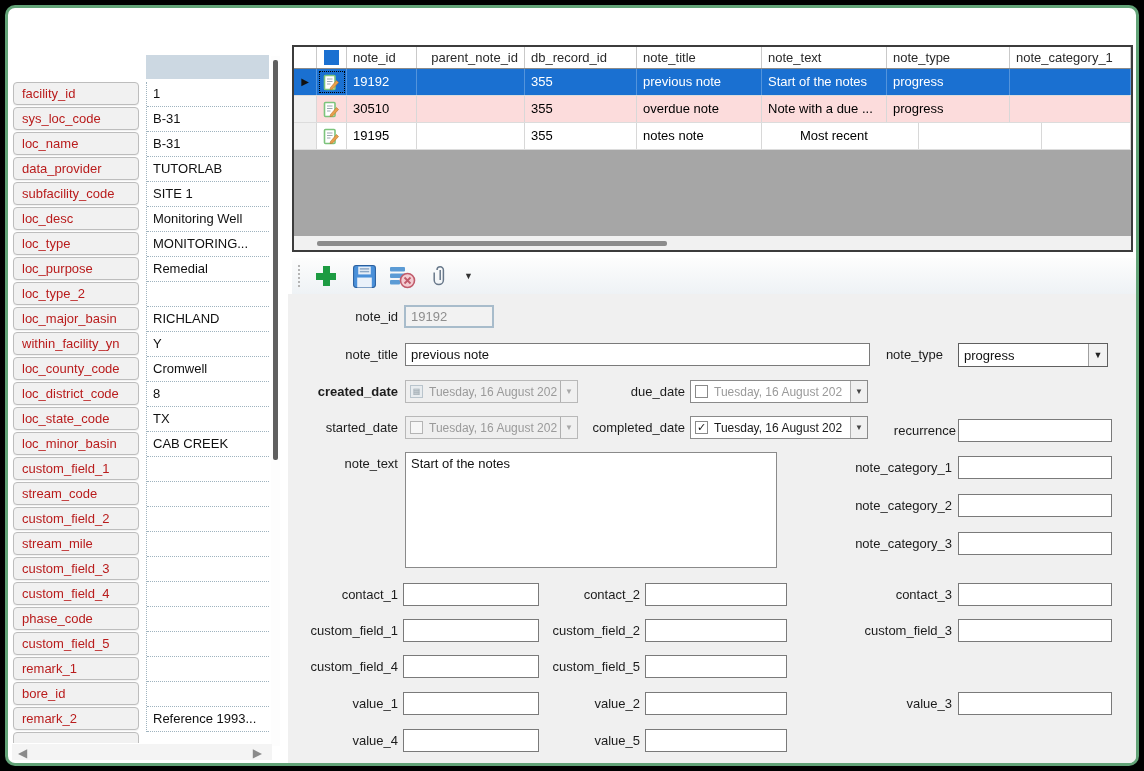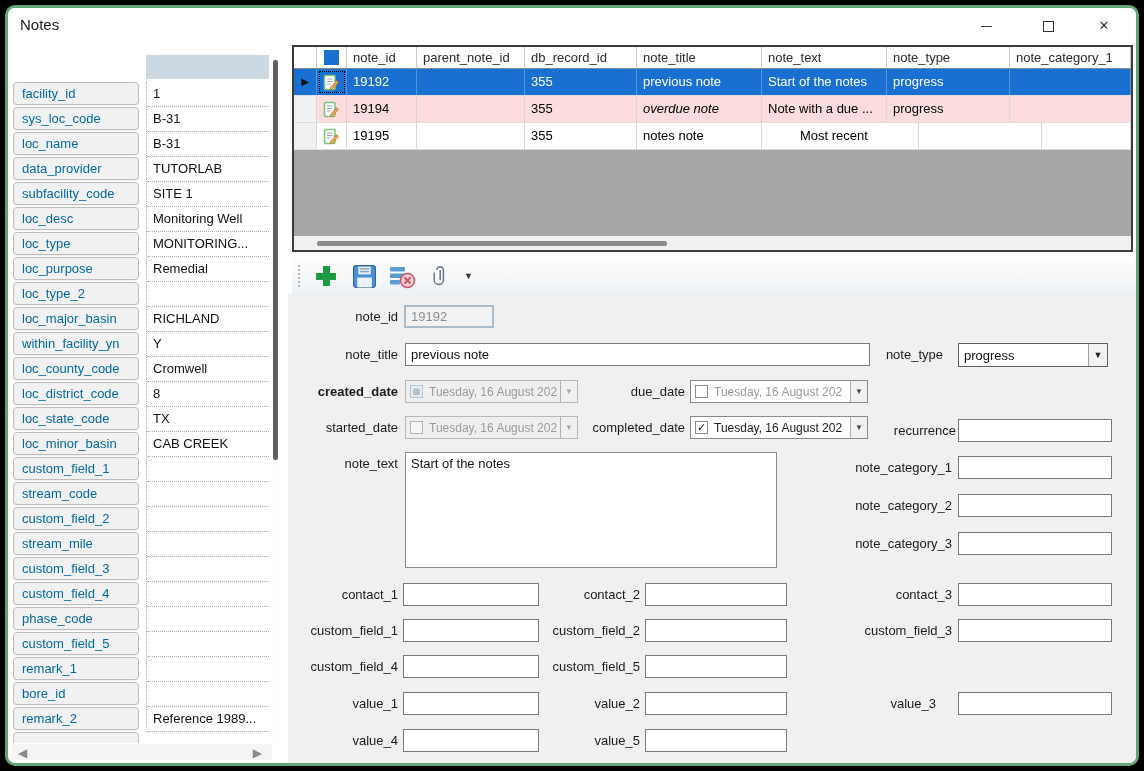--- a/index.html
+++ b/index.html
@@ -15,21 +15,21 @@
             color:#333; font-size:13px; cursor:default; }
   .btn-min { right:128px; } .btn-max { right:66px; } .btn-close { right:10px; }
   .glyph-min { display:inline-block; width:11px; height:0; border-top:1.6px solid #333; vertical-align:middle; }
   .glyph-max { display:inline-block; width:11px; height:11px; border:1.4px solid #333; vertical-align:middle; }
 
   
   .lpanel { position:absolute; left:4px; top:38px; width:276px; height:714px; background:#fff; overflow:hidden; }
   .lp-header { position:absolute; left:134px; top:9px; width:123px; height:24px; background:#ccd8e2; }
   .lp-labels { position:absolute; left:1px; top:36px; width:126px; }
   .lp-label { height:23px; margin-bottom:2px; background:#f1f1f1; border:1px solid #bdbdbd;
-              border-radius:4px; line-height:21px; padding-left:8px; font-size:13px; color:#0369a1;
+              border-radius:4px; line-height:21px; padding-left:8px; font-size:13px; color:#b91c1c;
               white-space:nowrap; overflow:hidden; box-shadow:0 1px 1px rgba(0,0,0,0.06); }
   .lp-partial { position:absolute; left:1px; top:686px; width:126px; height:11px; overflow:hidden; }
   .lp-values { position:absolute; left:134px; top:36px; width:123px; border-left:1px dotted #9fb3bf; }
   .lp-value { height:25px; border-bottom:1px dotted #9fb3bf; line-height:24px; padding-left:6px;
               font-size:13px; color:#101010; white-space:nowrap; overflow:hidden; background:#fff; }
   .lp-vscroll { position:absolute; left:259px; top:10px; width:9px; height:690px; background:#fdfdfd; }
   .lp-vthumb { position:absolute; left:2px; top:4px; width:5px; height:400px; background:#5f5f5f; border-radius:2px; }
   .lp-hscroll { position:absolute; left:0; top:698px; width:260px; height:17px; background:#f4f4f4; }
   .arrow { position:absolute; top:2px; font-size:12px; color:#8a8a8a; }
   .arrow-l { left:6px; } .arrow-r { right:10px; }
@@ -90,26 +90,20 @@
   .datefield.dis .chk { border-color:#b4b4b4; background:#f6f6f6; }
   .calic { width:13px; height:13px; border:1px solid #b9c4cc; background:#e8ecef; margin:0 3px 0 4px; flex-shrink:0;
            display:flex; align-items:center; justify-content:center; font-size:8px; color:#9aa6ae; }
 </style>
 </head>
 <body>
 
 <div class="frame">
  <div class="win">
 
-  <div class="titlebar">
-    <span class="title">Notes</span>
-    <span class="winbtn btn-min"><span class="glyph-min"></span></span>
-    <span class="winbtn btn-max"><span class="glyph-max"></span></span>
-    <span class="winbtn btn-close">✕</span>
-  </div>
 
   <div class="rightbg"></div>
 
   <div class="lpanel">
     <div class="lp-header"></div>
     <div class="lp-labels" id="lp-labels">
           <div class="lp-label">facility_id</div>
           <div class="lp-label">sys_loc_code</div>
           <div class="lp-label">loc_name</div>
           <div class="lp-label">data_provider</div>
@@ -155,42 +149,42 @@
           <div class="lp-value"></div>
           <div class="lp-value"></div>
           <div class="lp-value"></div>
           <div class="lp-value"></div>
           <div class="lp-value"></div>
           <div class="lp-value"></div>
           <div class="lp-value"></div>
           <div class="lp-value"></div>
           <div class="lp-value"></div>
           <div class="lp-value"></div>
-          <div class="lp-value">Reference  1989...</div>
+          <div class="lp-value">Reference  1993...</div>
         </div>
     <div class="lp-partial">
           <div class="lp-label"></div>
         </div>
     <div class="lp-vscroll">
       <div class="lp-vthumb"></div>
     </div>
     <div class="lp-hscroll">
       <span class="arrow arrow-l">◀</span>
       <span class="arrow arrow-r">▶</span>
     </div>
   </div>
 
   <div class="grid">
     <div class="g-header" id="g-header">
           <div class="g-hcell" style="width: 23px;"></div>
           <div class="g-hcell g-hicon" style="width: 30px;">
             <span class="sq"></span>
           </div>
           <div class="g-hcell" style="width: 70px;">note_id</div>
-          <div class="g-hcell" style="width: 108px;">parent_note_id</div>
+          <div class="g-hcell" style="width: 108px; text-align: right;">parent_note_id</div>
           <div class="g-hcell" style="width: 112px;">db_record_id</div>
           <div class="g-hcell" style="width: 125px;">note_title</div>
           <div class="g-hcell" style="width: 125px;">note_text</div>
           <div class="g-hcell" style="width: 123px;">note_type</div>
           <div class="g-hcell" style="width: 118px; flex: 1 1 0%;">note_category_1</div>
         </div>
     <div id="g-rows">
           <div class="g-row selected">
             <div class="g-cell g-ind" style="width: 23px;">▶</div>
             <div class="g-cell g-icn" style="width: 30px;">
@@ -214,24 +208,24 @@
             <div class="g-cell g-ind" style="width: 23px;"></div>
             <div class="g-cell g-icn" style="width: 30px;">
               <svg width="17" height="17" viewBox="0 0 17 17">
                 <rect x="1.5" y="1.5" width="10.5" height="14" rx="1" fill="#fff" stroke="#7cc47c" stroke-width="1.6"></rect>
                 <line x1="4" y1="5" x2="9.5" y2="5" stroke="#9aa7b0" stroke-width="1"></line>
                 <line x1="4" y1="7.5" x2="9.5" y2="7.5" stroke="#9aa7b0" stroke-width="1"></line>
                 <line x1="4" y1="10" x2="7.5" y2="10" stroke="#9aa7b0" stroke-width="1"></line>
                 <path d="M7.5 13.5 L13.5 6.5 L15.5 8.5 L9.5 15.2 L7 15.6 Z" fill="#e8a04c" stroke="#b8742a" stroke-width="0.6"></path>
               </svg>
             </div>
-            <div class="g-cell" style="width: 70px;">19194</div>
+            <div class="g-cell" style="width: 70px;">30510</div>
             <div class="g-cell" style="width: 108px;"></div>
             <div class="g-cell" style="width: 112px;">355</div>
-            <div class="g-cell" style="width: 125px; font-style: italic;">overdue note</div>
+            <div class="g-cell" style="width: 125px;">overdue note</div>
             <div class="g-cell" style="width: 125px;">Note with a due ...</div>
             <div class="g-cell" style="width: 123px;">progress</div>
             <div class="g-cell" style="width: 118px; flex: 1 1 0%;"></div>
           </div>
           <div class="g-row">
             <div class="g-cell g-ind" style="width: 23px;"></div>
             <div class="g-cell g-icn" style="width: 30px;">
               <svg width="17" height="17" viewBox="0 0 17 17">
                 <rect x="1.5" y="1.5" width="10.5" height="14" rx="1" fill="#fff" stroke="#7cc47c" stroke-width="1.6"></rect>
                 <line x1="4" y1="5" x2="9.5" y2="5" stroke="#9aa7b0" stroke-width="1"></line>
@@ -356,21 +350,21 @@
 
   <span class="fl" style="right:738px; top:647px; left:auto;">custom_field_4</span>
   <input class="fi" style="left: 395px; top: 647px; width: 136px;" value="">
   <span class="fl" style="right:496px; top:647px; left:auto;">custom_field_5</span>
   <input class="fi" style="left: 637px; top: 647px; width: 142px;" value="">
 
   <span class="fl" style="right:738px; top:684px; left:auto;">value_1</span>
   <input class="fi" style="left: 395px; top: 684px; width: 136px;" value="">
   <span class="fl" style="right:496px; top:684px; left:auto;">value_2</span>
   <input class="fi" style="left: 637px; top: 684px; width: 142px;" value="">
-  <span class="fl" style="right:200px; top:684px; left:auto;">value_3</span>
+  <span class="fl" style="right:184px; top:684px; left:auto;">value_3</span>
   <input class="fi" style="left: 950px; top: 684px; width: 154px;" value="">
 
   <span class="fl" style="right:738px; top:721px; left:auto;">value_4</span>
   <input class="fi" style="left: 395px; top: 721px; width: 136px;" value="">
   <span class="fl" style="right:496px; top:721px; left:auto;">value_5</span>
   <input class="fi" style="left: 637px; top: 721px; width: 142px;" value="">
 
  </div>
 </div>
 

